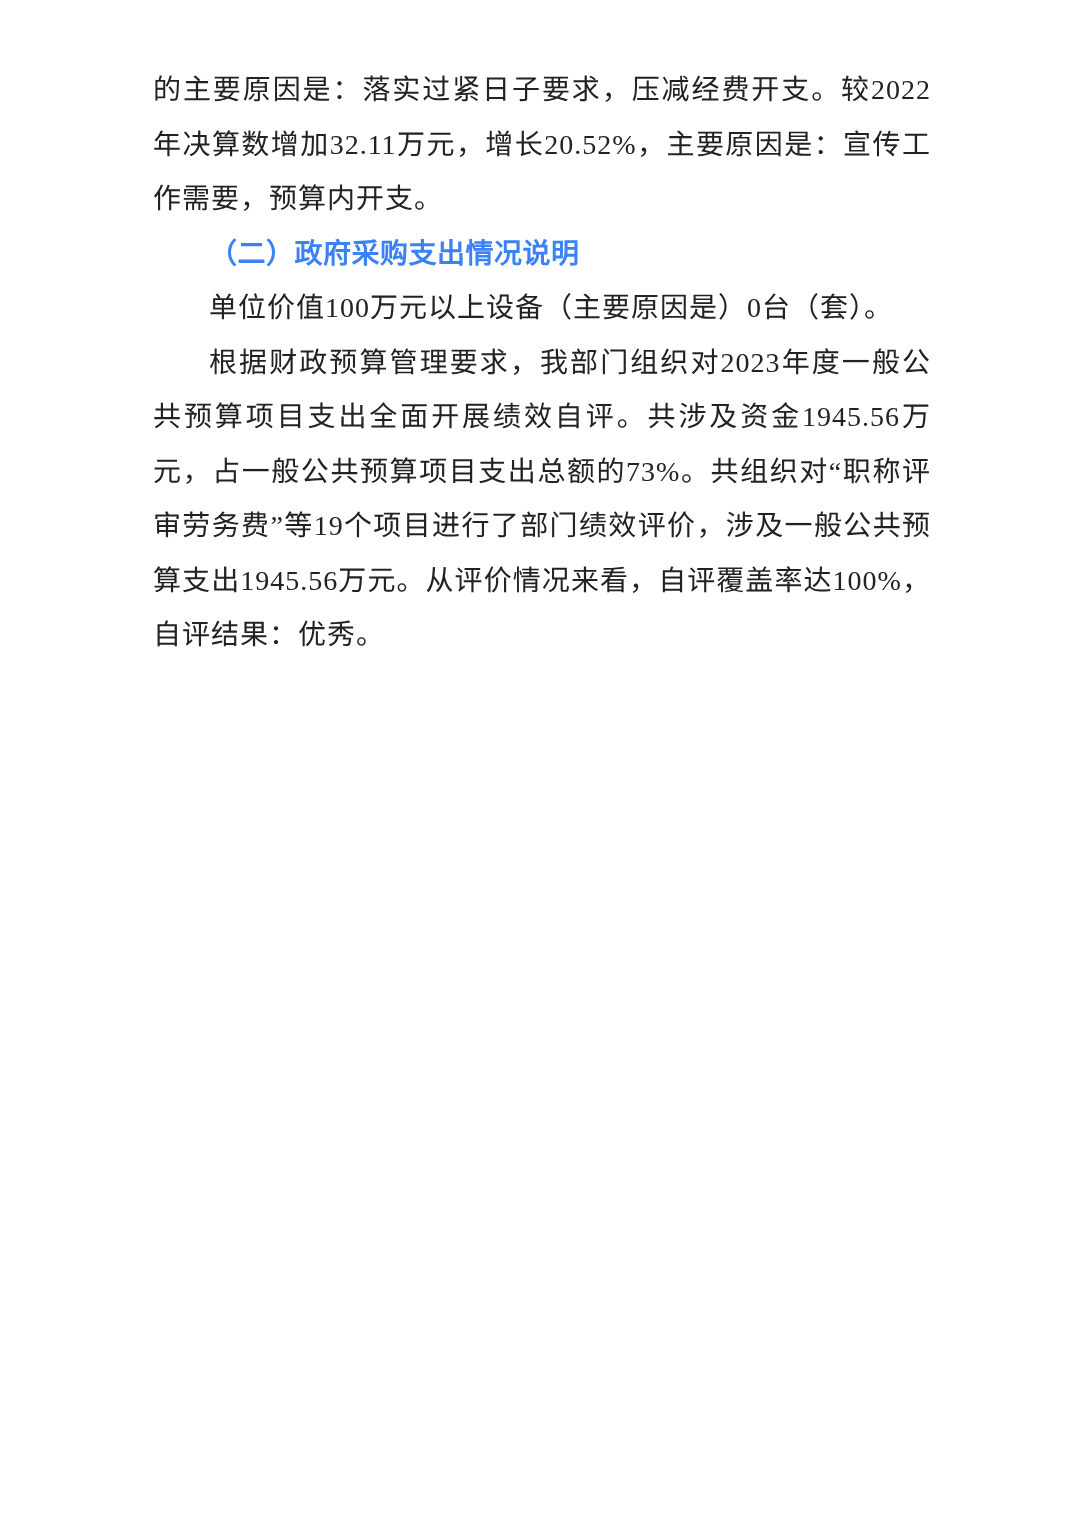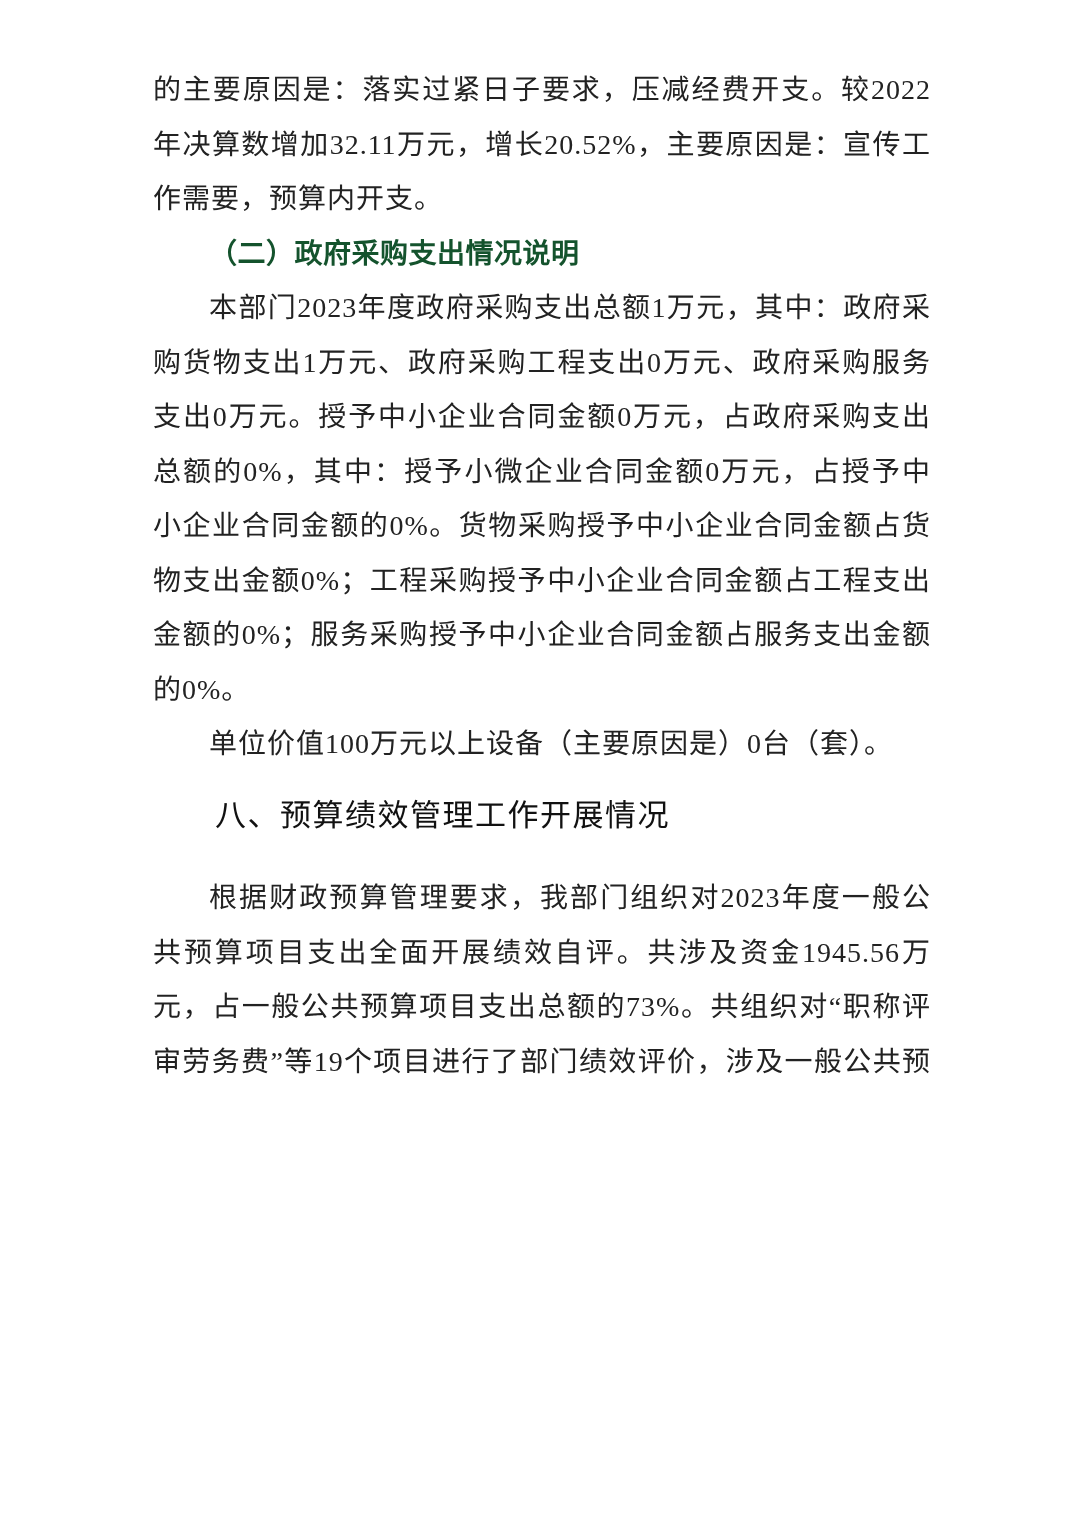--- a/index.html
+++ b/index.html
@@ -32,21 +32,21 @@
   }
   .no-indent {
     text-indent: 0;
   }
   .sub-heading {
     margin: 0;
     font-size: 28px;
     line-height: 54.5px;
     letter-spacing: 0.5px;
     font-weight: bold;
-    color: #14532d;
+    color: #3b82f6;
     text-indent: 2em;
     text-align: left;
   }
   .section-heading {
     margin: 17px 0 28px 0;
     font-family: "Liberation Sans", "DejaVu Sans", sans-serif;
     font-size: 31px;
     line-height: 54.5px;
     letter-spacing: 1.5px;
     font-weight: normal;
@@ -69,26 +69,24 @@
 </style>
 </head>
 <body>
 
 <div class="page">
 
   <p class="body-text no-indent">的主要原因是：落实过紧日子要求，压减经费开支。较2022年决算数增加32.11万元，增长20.52%，主要原因是：宣传工作需要，预算内开支。</p>
 
   <p class="sub-heading">（二）政府采购支出情况说明</p>
 
-  <p class="body-text indent">本部门2023年度政府采购支出总额1万元，其中：政府采购货物支出1万元、政府采购工程支出0万元、政府采购服务支出0万元。授予中小企业合同金额0万元，占政府采购支出总额的0%，其中：授予小微企业合同金额0万元，占授予中小企业合同金额的0%。货物采购授予中小企业合同金额占货物支出金额0%；工程采购授予中小企业合同金额占工程支出金额的0%；服务采购授予中小企业合同金额占服务支出金额的0%。</p>
 
 
 
   <p class="body-text indent">单位价值100万元以上设备（主要原因是）0台（套）。</p>
 
-  <p class="section-heading">八、预算绩效管理工作开展情况</p>
 
 
   <p class="body-text indent">根据财政预算管理要求，我部门组织对2023年度一般公共预算项目支出全面开展绩效自评。共涉及资金1945.56万元，占一般公共预算项目支出总额的73%。共组织对“职称评审劳务费”等19个项目进行了部门绩效评价，涉及一般公共预算支出1945.56万元。从评价情况来看，自评覆盖率达100%，自评结果：优秀。</p>
 
   <div class="page-footer">- 20 -</div>
 
 </div>
 
 </body></html>

